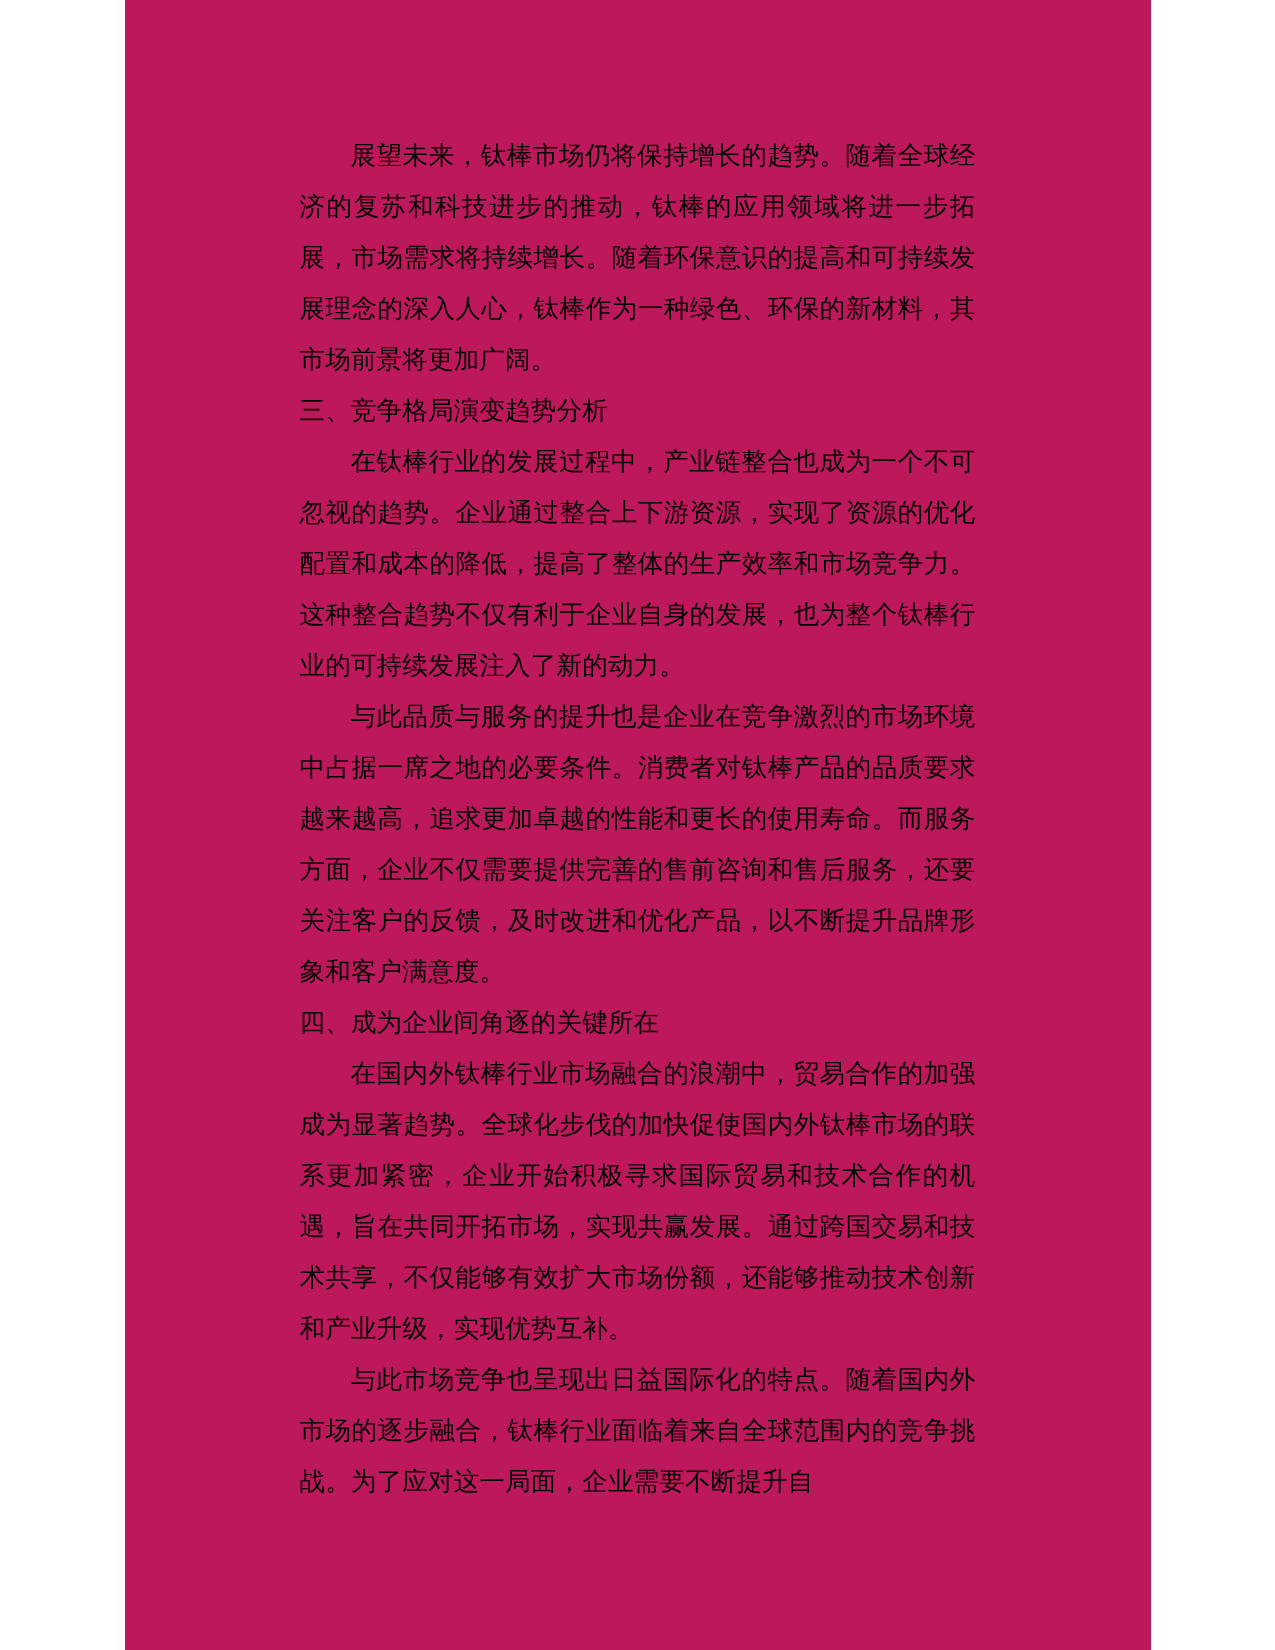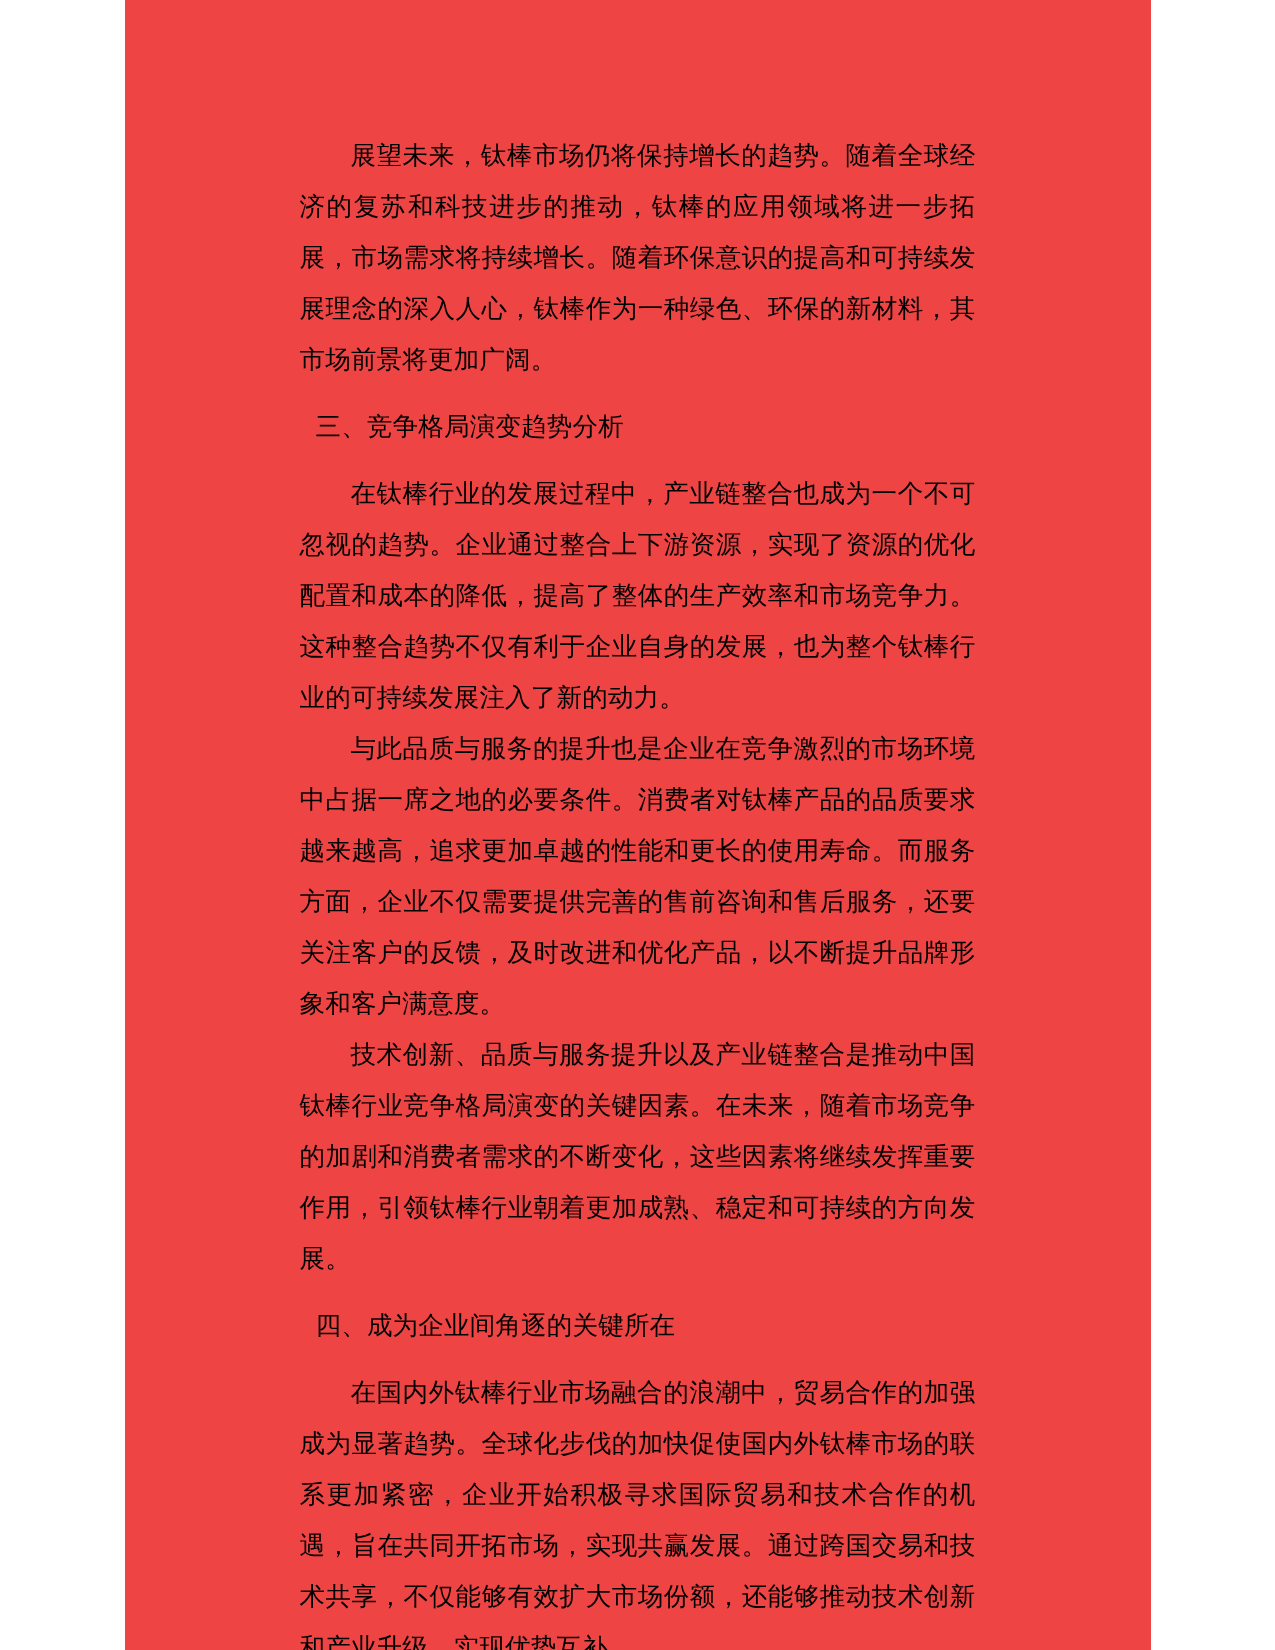--- a/index.html
+++ b/index.html
@@ -4,60 +4,60 @@
 <style>
   html, body {
     margin: 0;
     padding: 0;
     background: #ffffff;
   }
   .page {
     position: relative;
     width: 1026px;
     height: 1650px;
-    background: #ef4444;
+    background: #be185d;
     margin: 0 auto;
     box-sizing: border-box;
     padding: 130px 175px 0 175px;
     font-family: "DejaVu Serif", "Liberation Serif", serif;
     color: #000000;
   }
   .doc-body {
     font-size: 25.5px;
     line-height: 51px;
     text-align: justify;
     text-justify: inter-ideograph;
   }
   p.para {
     margin: 0;
     text-indent: 2em;
     letter-spacing: 0.2px;
   }
   p.heading {
-    margin: 16px;
+    margin: 0;
     text-indent: 0;
     letter-spacing: 0.2px;
   }
 </style>
 </head>
 <body>
 
 <div class="page">
   <div class="doc-body">
 
     <p class="para">展望未来，钛棒市场仍将保持增长的趋势。随着全球经济的复苏和科技进步的推动，钛棒的应用领域将进一步拓展，市场需求将持续增长。随着环保意识的提高和可持续发展理念的深入人心，钛棒作为一种绿色、环保的新材料，其市场前景将更加广阔。</p>
 
     <p class="heading">三、竞争格局演变趋势分析</p>
 
 
     <p class="para">在钛棒行业的发展过程中，产业链整合也成为一个不可忽视的趋势。企业通过整合上下游资源，实现了资源的优化配置和成本的降低，提高了整体的生产效率和市场竞争力。这种整合趋势不仅有利于企业自身的发展，也为整个钛棒行业的可持续发展注入了新的动力。</p>
 
     <p class="para">与此品质与服务的提升也是企业在竞争激烈的市场环境中占据一席之地的必要条件。消费者对钛棒产品的品质要求越来越高，追求更加卓越的性能和更长的使用寿命。而服务方面，企业不仅需要提供完善的售前咨询和售后服务，还要关注客户的反馈，及时改进和优化产品，以不断提升品牌形象和客户满意度。</p>
 
-    <p class="para">技术创新、品质与服务提升以及产业链整合是推动中国钛棒行业竞争格局演变的关键因素。在未来，随着市场竞争的加剧和消费者需求的不断变化，这些因素将继续发挥重要作用，引领钛棒行业朝着更加成熟、稳定和可持续的方向发展。</p>
 
     <p class="heading">四、成为企业间角逐的关键所在</p>
 
     <p class="para">在国内外钛棒行业市场融合的浪潮中，贸易合作的加强成为显著趋势。全球化步伐的加快促使国内外钛棒市场的联系更加紧密，企业开始积极寻求国际贸易和技术合作的机遇，旨在共同开拓市场，实现共赢发展。通过跨国交易和技术共享，不仅能够有效扩大市场份额，还能够推动技术创新和产业升级，实现优势互补。</p>
 
+    <p class="para">与此市场竞争也呈现出日益国际化的特点。随着国内外市场的逐步融合，钛棒行业面临着来自全球范围内的竞争挑战。为了应对这一局面，企业需要不断提升自</p>
 
   </div>
 </div>
 
 </body></html>

